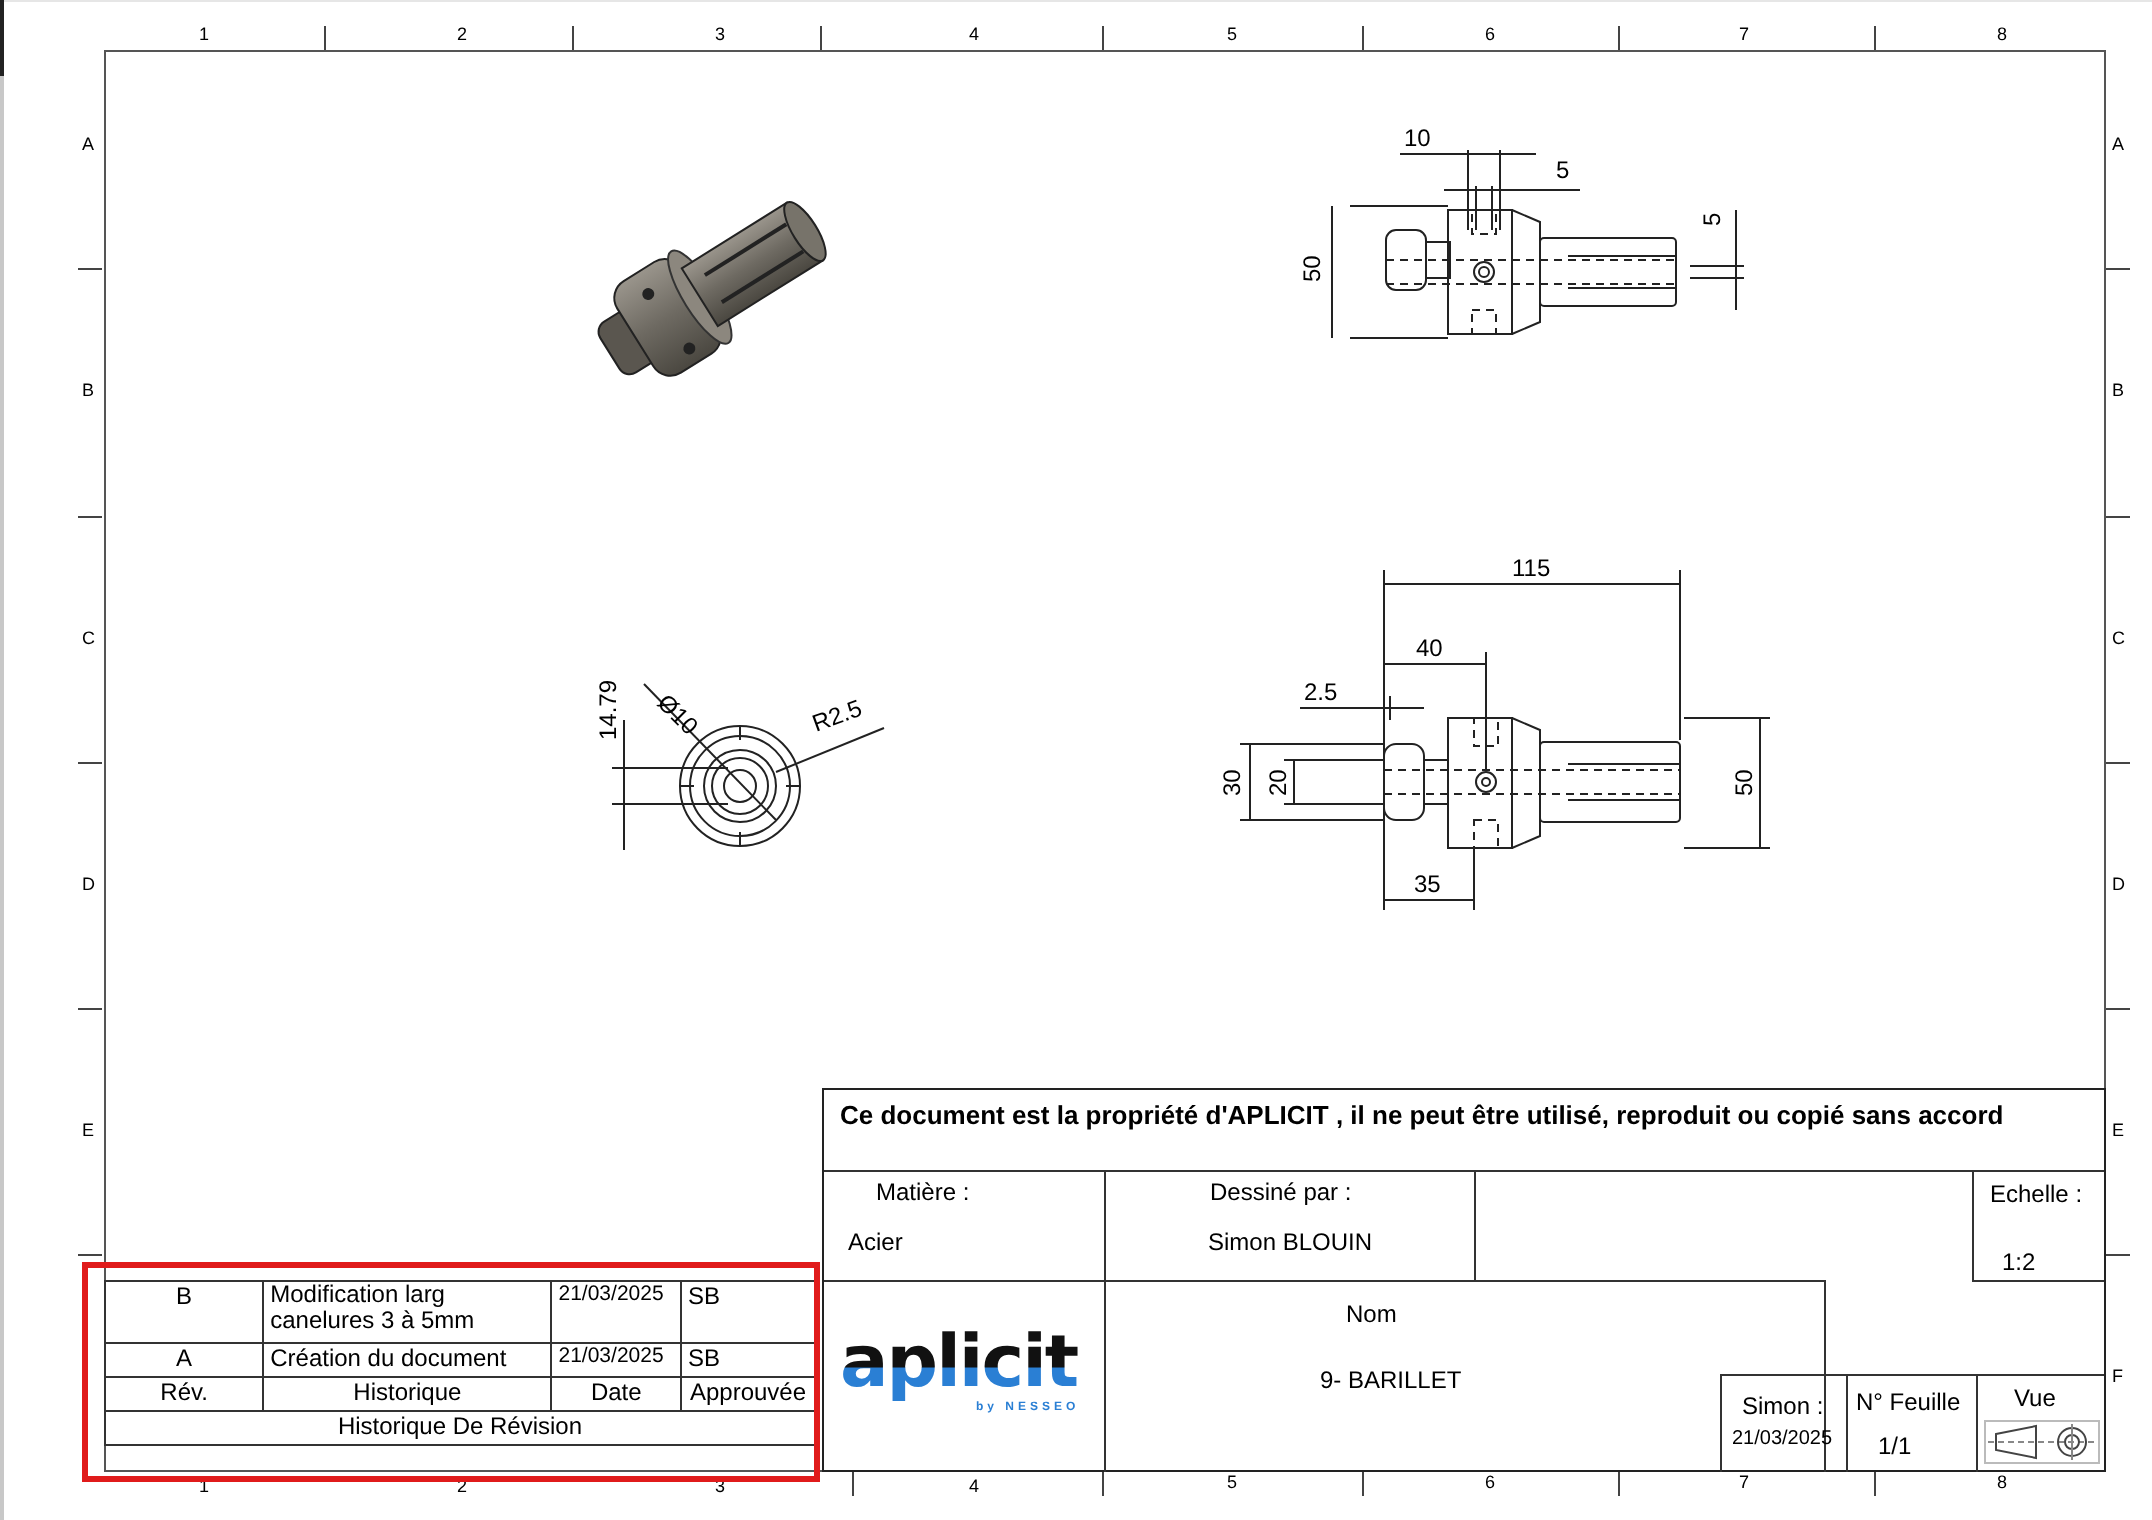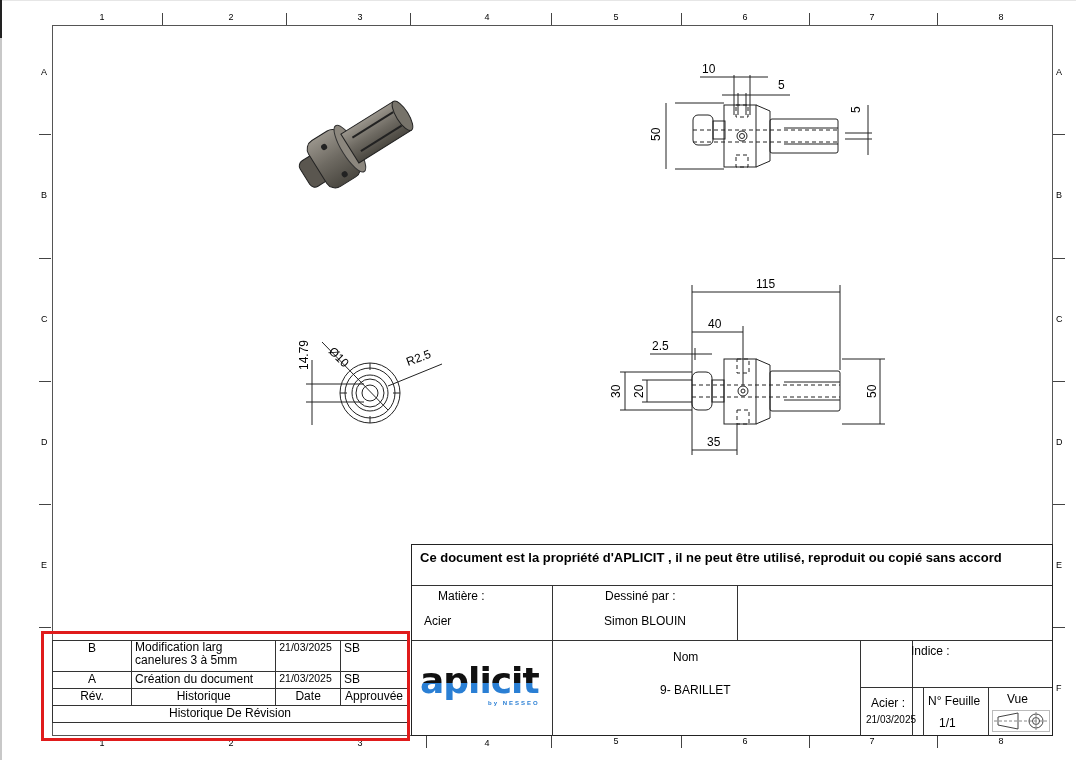--- a/index.html
+++ b/index.html
@@ -253,42 +253,43 @@
   <div class="tb-cell" style="left:0;top:40px;width:141px;height:56px;border-left:none">
     <span class="lbl" style="left:26px;top:3px">Matière :</span>
     <span class="lbl" style="left:12px;top:28px">Acier</span>
   </div>
 
   <div class="tb-cell tb-notice">Ce document est la propriété d'APLICIT , il ne peut être utilisé, reproduit ou copié sans accord</div>
   <div class="tb-cell" style="left:140px;top:40px;width:186px;height:56px">
     <span class="lbl" style="left:52px;top:3px">Dessiné par :</span>
     <span class="lbl" style="left:51px;top:28px">Simon BLOUIN</span>
   </div>
+  <div class="tb-cell" style="left:574px;top:40px;width:66px;height:56px;border-right:none">
+    <span class="lbl" style="left:8px;top:4px">Echelle :</span>
+    <span class="lbl" style="left:14px;top:38px">1:2</span>
+  </div>
 
   <div class="tb-cell" style="left:0;top:95px;width:141px;height:68px;border-left:none;border-bottom:none">
     <svg width="130" height="60" viewBox="0 0 130 60" style="position:absolute;left:6px;top:18px">
       <defs>
         <linearGradient id="lg" x1="0" y1="0" x2="0" y2="1">
           <stop offset="0.55" stop-color="#111111"></stop>
           <stop offset="0.56" stop-color="#2a7fd4"></stop>
         </linearGradient>
       </defs>
       <text x="2" y="34" font-size="36" font-weight="bold" fill="url(#lg)" style="font-family:'DejaVu Sans', sans-serif; letter-spacing:-1px">aplicit</text>
       <text x="70" y="46" font-size="6" font-weight="bold" fill="#2a7fd4" style="letter-spacing:2px">by NESSEO</text>
     </svg>
   </div>
   <div class="tb-cell" style="left:140px;top:95px;width:361px;height:96px;border-bottom:none">
     <span class="lbl" style="left:120px;top:9px">Nom</span>
     <span class="lbl" style="left:107px;top:42px">9- BARILLET</span>
   </div>
-  <div class="tb-cell" style="left:448px;top:95px;width:192px;height:48px;border-right:none">
-    <span class="lbl" style="left:50px;top:3px">Indice :</span>
-  </div>
   <div class="tb-cell" style="left:448px;top:142px;width:64px;height:49px;border-bottom:none">
-    <span class="lbl" style="left:10px;top:8px">Acier :</span>
+    <span class="lbl" style="left:10px;top:8px">Simon :</span>
     <span class="lbl" style="left:5px;top:26px;font-size:10px">21/03/2025</span>
   </div>
   <div class="tb-cell" style="left:511px;top:142px;width:66px;height:49px;border-bottom:none">
     <span class="lbl" style="left:4px;top:6px">N° Feuille</span>
     <span class="lbl" style="left:15px;top:28px">1/1</span>
   </div>
   <div class="tb-cell" style="left:576px;top:142px;width:64px;height:49px;border-right:none;border-bottom:none">
     <span class="lbl" style="left:18px;top:4px">Vue</span>
     <svg width="58" height="22" viewBox="0 0 58 22" style="position:absolute;left:3px;top:22px">
       <rect x="0.5" y="0.5" width="57" height="21" fill="none" stroke="#bbb"></rect>

